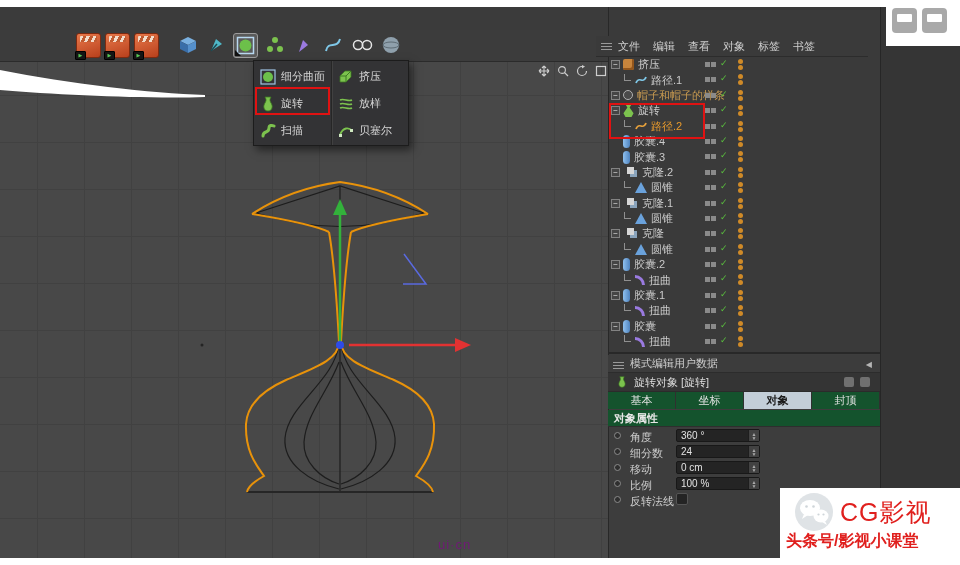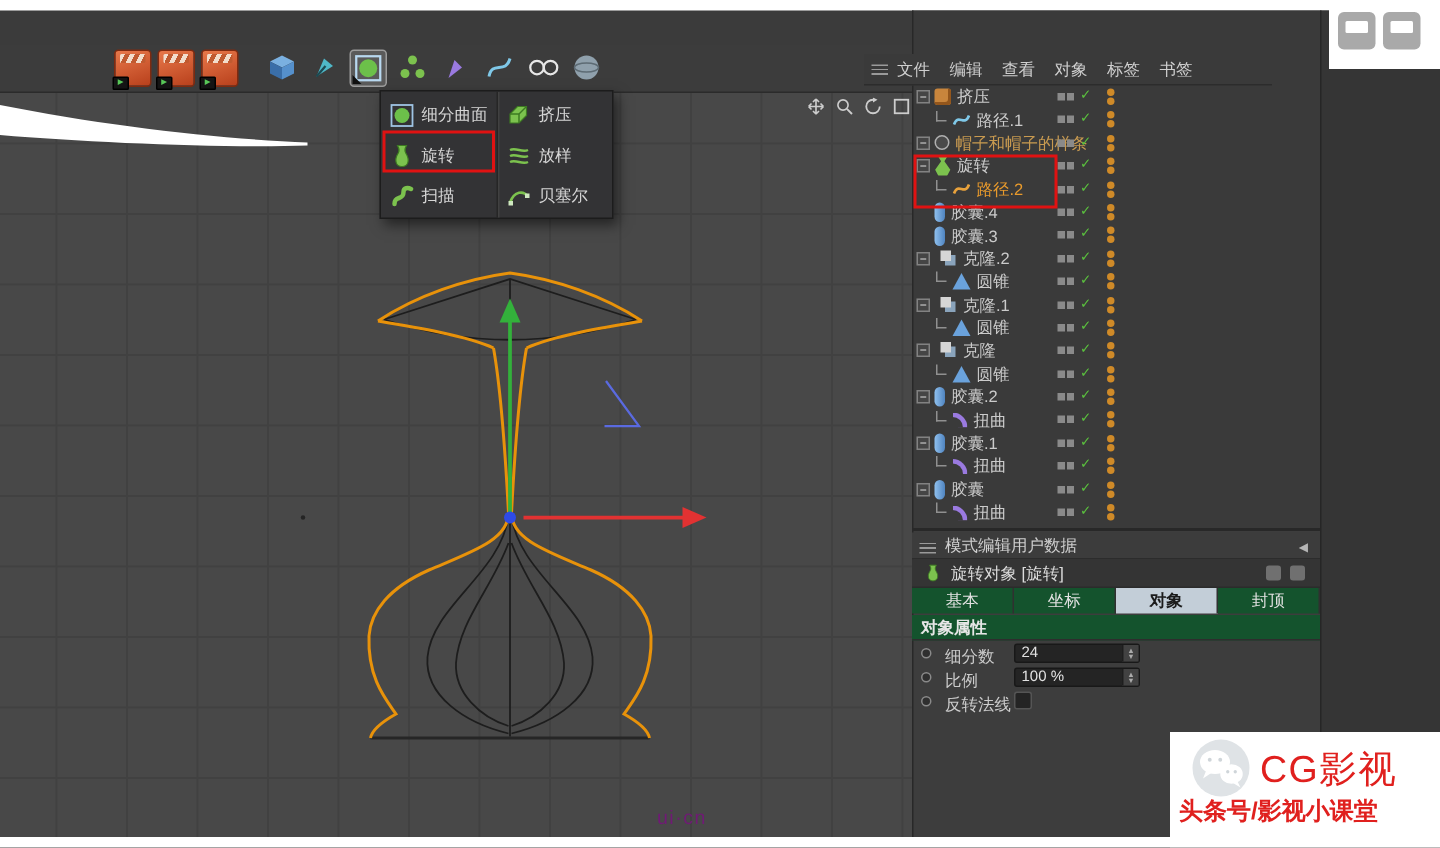--- a/index.html
+++ b/index.html
@@ -44,21 +44,21 @@
   .dd-item{height:27px;display:flex;align-items:center;gap:5px;padding-left:6px;color:#d6d6d6;font-size:11px;cursor:default}
   .dd-item svg{flex:none}
 
   
   .red-box{border:2px solid #e01212;z-index:40;pointer-events:none}
   .red-box-menu{left:255px;top:87px;width:75px;height:28px}
   .red-box-tree{left:609px;top:103px;width:96px;height:36px}
 
   
   .om-panel{left:608px;top:7px;width:272px;height:345px;background:#3a3a3a;border-left:1px solid #282828}
-  .om-menu{left:576px;top:36px;width:272px;height:21px;background:#3a3a3a;border-bottom:1px solid #2c2c2c;
+  .om-menu{left:596px;top:36px;width:272px;height:21px;background:#3a3a3a;border-bottom:1px solid #2c2c2c;
            display:flex;align-items:center;gap:13px;padding-left:22px;font-size:11px;color:#cfcfcf}
   .burger{position:absolute;left:5px;top:7px;width:11px;height:7px;
           background:linear-gradient(#9a9a9a 0 1px,transparent 1px 3px,#9a9a9a 3px 4px,transparent 4px 6px,#9a9a9a 6px 7px)}
   .om-rows{left:608px;top:57px;width:272px}
   .t-row{position:relative;height:15.4px;display:flex;align-items:center;font-size:11px;color:#cbcbcb}
   .exp{width:9px;height:9px;flex:none;background:#454545;border:1px solid #828282;color:#e2e2e2;
        font-size:8px;line-height:7px;text-align:center;margin:0 3px 0 3px}
   .noexp{width:15px;flex:none}
   .con{width:7px;height:7px;flex:none;border-left:1px solid #909090;border-bottom:1px solid #909090;margin:0 4px 6px 16px}
   .t-ic{flex:none;margin-right:4px}
@@ -479,22 +479,40 @@
   <div class="am-tab">坐标</div>
   <div class="am-tab active">对象</div>
   <div class="am-tab">封顶</div>
 </div>
 <div class="abs am-section">
   <span>对象属性</span>
 </div>
 <div class="abs am-props">
   <div class="p-row">
     <span class="pdot"></span>
+    <span class="p-label">角度</span>
+    <span class="pfield"><span>360 °</span>
+      <span class="spin">
+          <span>▲</span>
+          <span>▼</span>
+        </span></span>
+  </div>
+  <div class="p-row">
+    <span class="pdot"></span>
     <span class="p-label">细分数</span>
     <span class="pfield"><span>24</span>
+      <span class="spin">
+          <span>▲</span>
+          <span>▼</span>
+        </span></span>
+  </div>
+  <div class="p-row">
+    <span class="pdot"></span>
+    <span class="p-label">移动</span>
+    <span class="pfield"><span>0 cm</span>
       <span class="spin">
           <span>▲</span>
           <span>▼</span>
         </span></span>
   </div>
   <div class="p-row">
     <span class="pdot"></span>
     <span class="p-label">比例</span>
     <span class="pfield"><span>100 %</span>
       <span class="spin">

